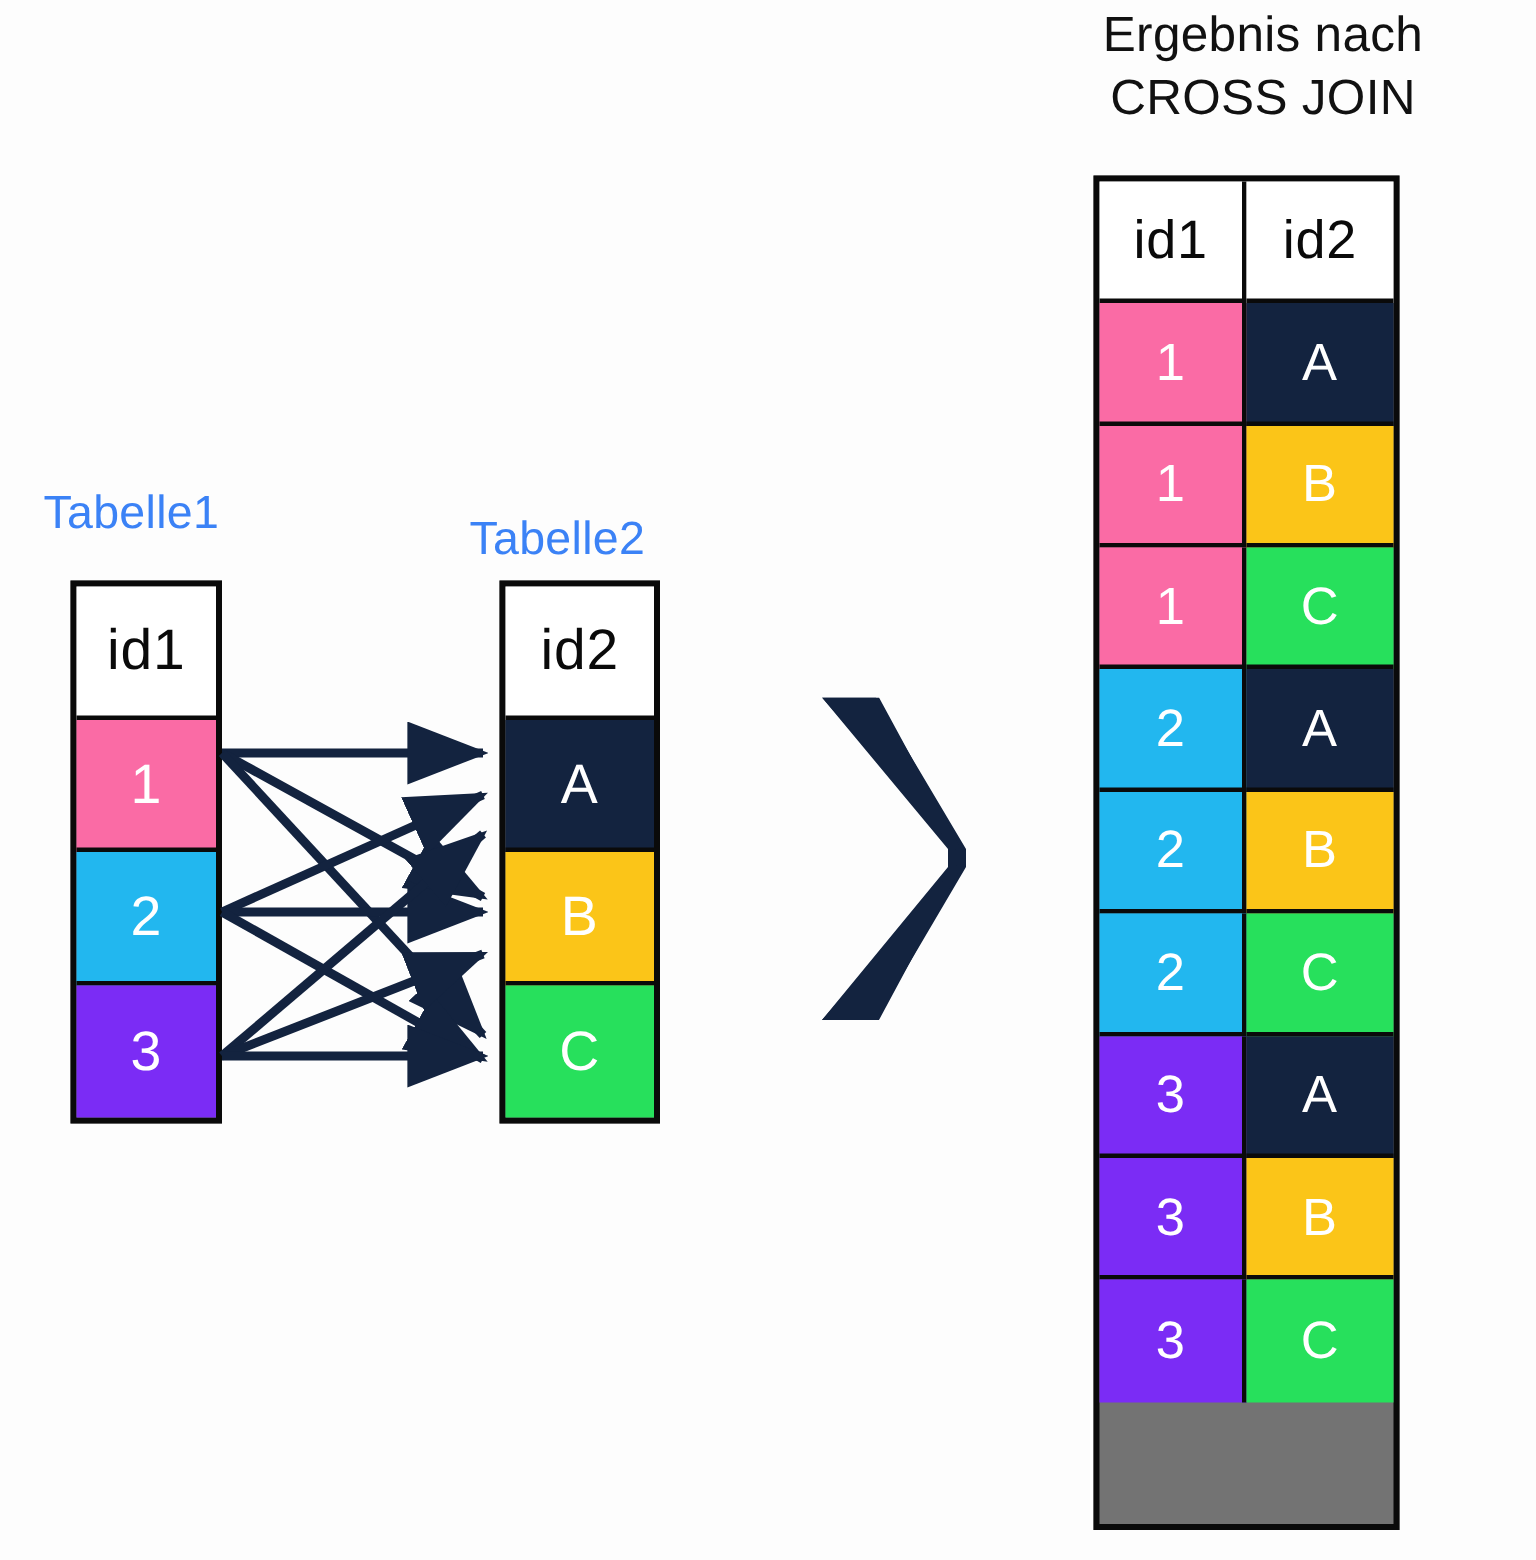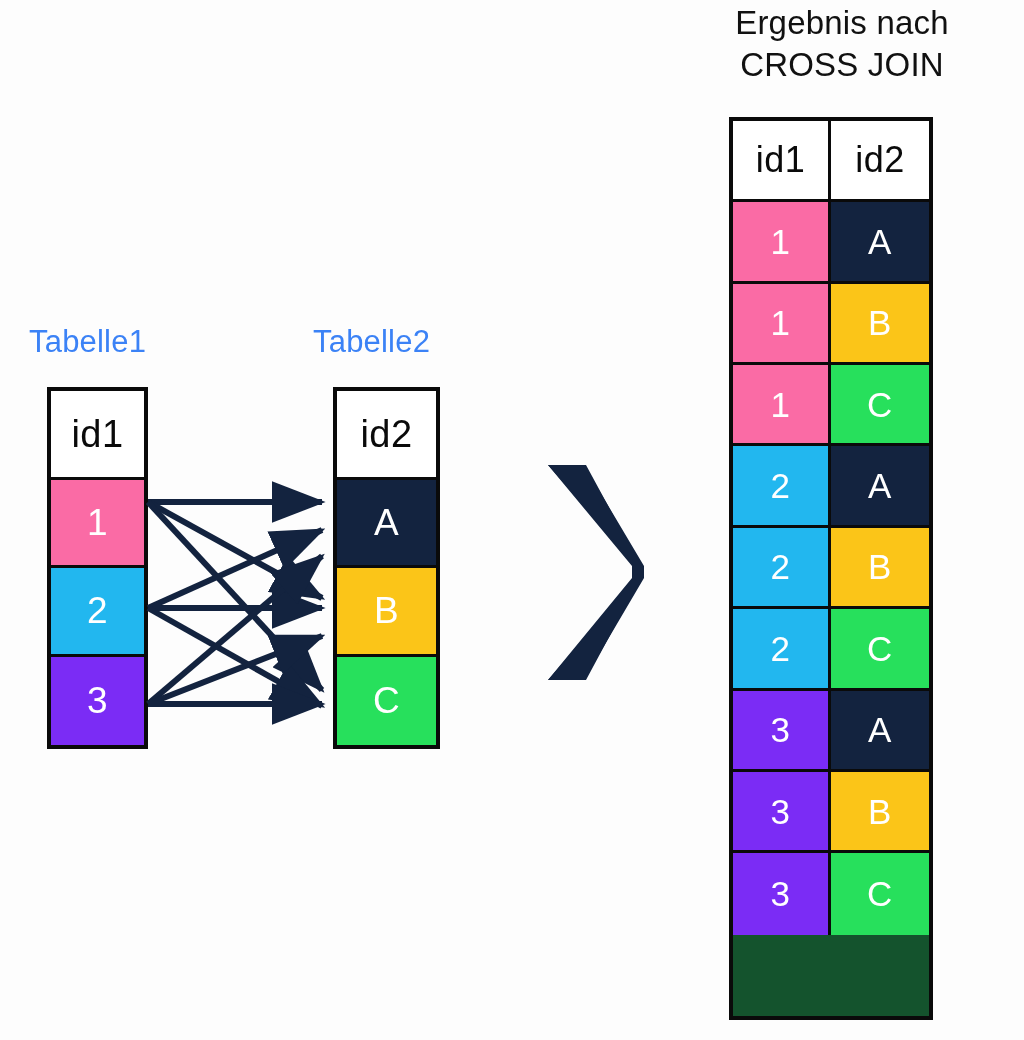--- a/index.html
+++ b/index.html
@@ -41,28 +41,28 @@
 
   .tbl-label {
     position: absolute;
     font-size: 31px;
     line-height: 34px;
     color: #3b82f6;
     font-weight: 400;
     letter-spacing: 0.2px;
   }
   #label-t1 { left: 29px; top: 325px; }
-  #label-t2 { left: 313px; top: 325px; }
+  #label-t2 { left: 313px; top: 342px; }
 
   
   .tbl {
     position: absolute;
     box-sizing: border-box;
     border: 4px solid #0a0a0a;
-    background: #14532d;
+    background: #737373;
     display: flex;
     flex-direction: column;
   }
   .tbl .cell {
     box-sizing: border-box;
     display: flex;
     align-items: center;
     justify-content: center;
     font-size: 37px;
     line-height: 1;

